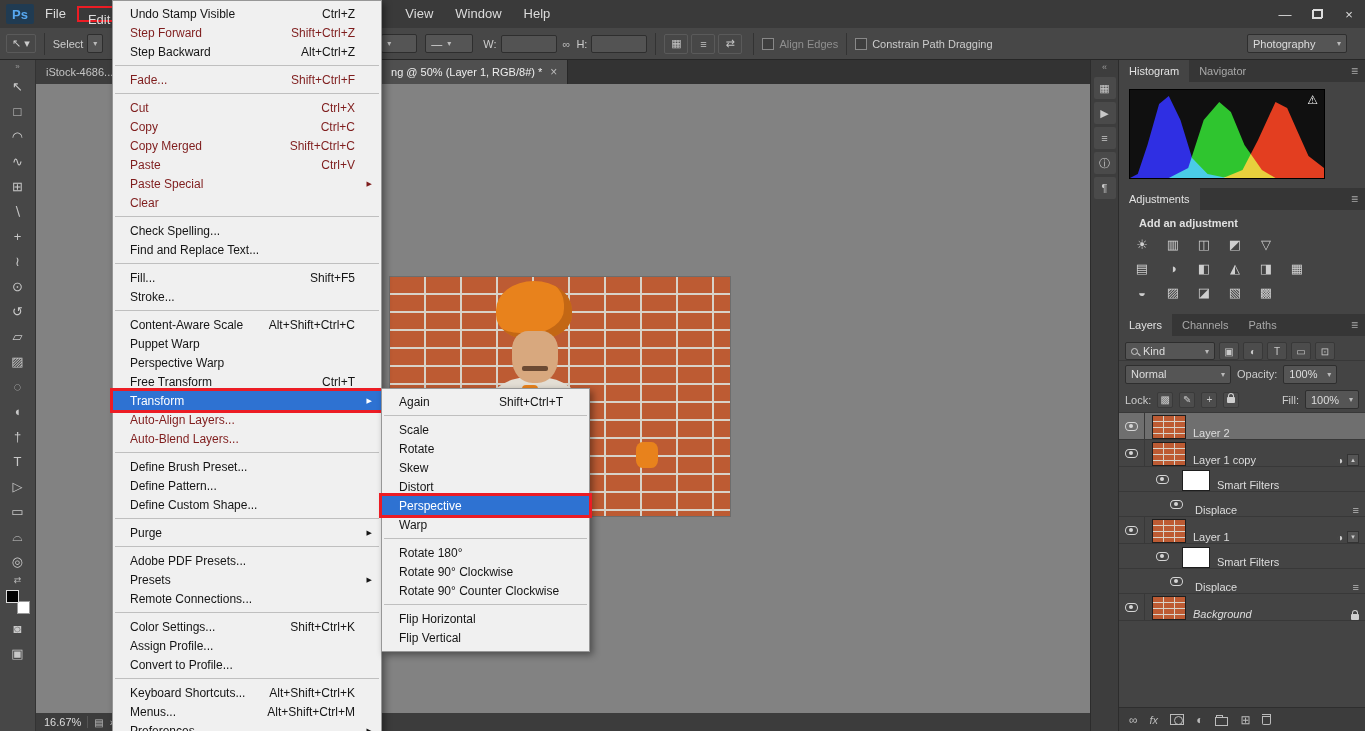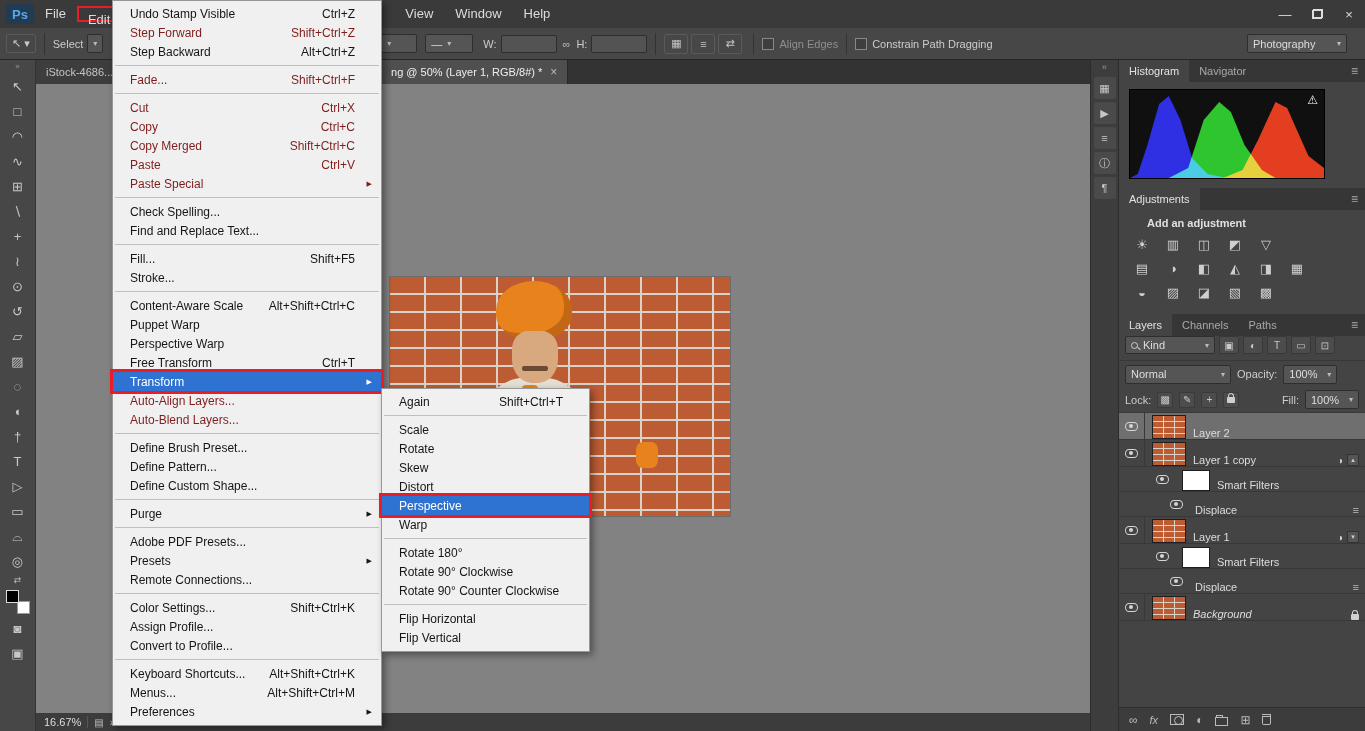--- a/index.html
+++ b/index.html
@@ -87,25 +87,25 @@
   .ptabs{height:22px;background:#363636;display:flex;align-items:stretch}
   .ptab{padding:0 10px;line-height:22px;color:#a8a8a8}
   .ptab.active{background:#444;color:#e2e2e2}
   .pmenu{margin-left:auto;padding:0 7px;line-height:22px;color:#aaa;font-size:12px}
   .hist-body{padding:7px 10px 9px 10px}
   .hist-box{position:relative;width:196px;height:90px;background:#101010;border:1px solid #000}
   .hist-box svg{display:block;width:100%;height:100%}
   .hist-poly{mix-blend-mode:screen;opacity:.95}
   .hist-warning{position:absolute;top:3px;right:6px;color:#fff;font-size:12px}
   .adj-body{padding:5px 10px 7px 12px}
-  .adj-heading{font-weight:bold;color:#e0e0e0;margin:2px 0 6px 16px}
+  .adj-heading{font-weight:bold;color:#e0e0e0;margin:2px 0 6px 8px}
   .adj-row{display:flex;gap:9px;margin:6px 0}
   .adj-icon{width:22px;height:18px;display:flex;align-items:center;justify-content:center;color:#cfcfcf;font-size:13px}
 
-  .layers-filter{height:25px;display:flex;align-items:flex-start;padding:0 6px;gap:4px;border-bottom:1px solid #383838}
+  .layers-filter{height:25px;display:flex;align-items:flex-end;padding:0 6px;gap:4px;border-bottom:1px solid #383838}
   .kind-combo{width:90px;height:18px}
   .mag{display:inline-block;width:7px;height:7px;border:1px solid #ccc;border-radius:50%;position:relative}
   .mag::after{content:"";position:absolute;width:4px;height:1px;background:#ccc;transform:rotate(45deg);right:-4px;bottom:-1px}
   .fbtn{width:20px;height:18px;border:1px solid #383838;background:#4c4c4c;border-radius:2px;display:flex;
     align-items:center;justify-content:center;color:#c9c9c9;font-size:10px}
   .layers-blend{height:26px;display:flex;align-items:center;padding:0 6px;gap:6px}
   .layers-lock{height:26px;display:flex;align-items:center;padding:0 6px;gap:6px;border-bottom:1px solid #383838}
   .lbtn{width:16px;height:16px;display:flex;align-items:center;justify-content:center;color:#c9c9c9;font-size:10px;
     border:1px solid #3a3a3a;background:#4c4c4c;border-radius:2px}
   .layer-list{flex:1;overflow:hidden}
@@ -517,20 +517,25 @@
       <div class="mi disabled">
         <span class="mi-label">Paste</span>
         <span class="mi-shortcut">Ctrl+V</span>
         <span class="mi-arrow" style="visibility: hidden;">▶</span>
       </div>
       <div class="mi disabled">
         <span class="mi-label">Paste Special</span>
         <span class="mi-shortcut"></span>
         <span class="mi-arrow">▶</span>
       </div>
+      <div class="mi disabled">
+        <span class="mi-label">Clear</span>
+        <span class="mi-shortcut"></span>
+        <span class="mi-arrow" style="visibility: hidden;">▶</span>
+      </div>
       <div class="msep"></div>
       <div class="mi">
         <span class="mi-label">Check Spelling...</span>
         <span class="mi-shortcut"></span>
         <span class="mi-arrow" style="visibility: hidden;">▶</span>
       </div>
       <div class="mi">
         <span class="mi-label">Find and Replace Text...</span>
         <span class="mi-shortcut"></span>
         <span class="mi-arrow" style="visibility: hidden;">▶</span>

